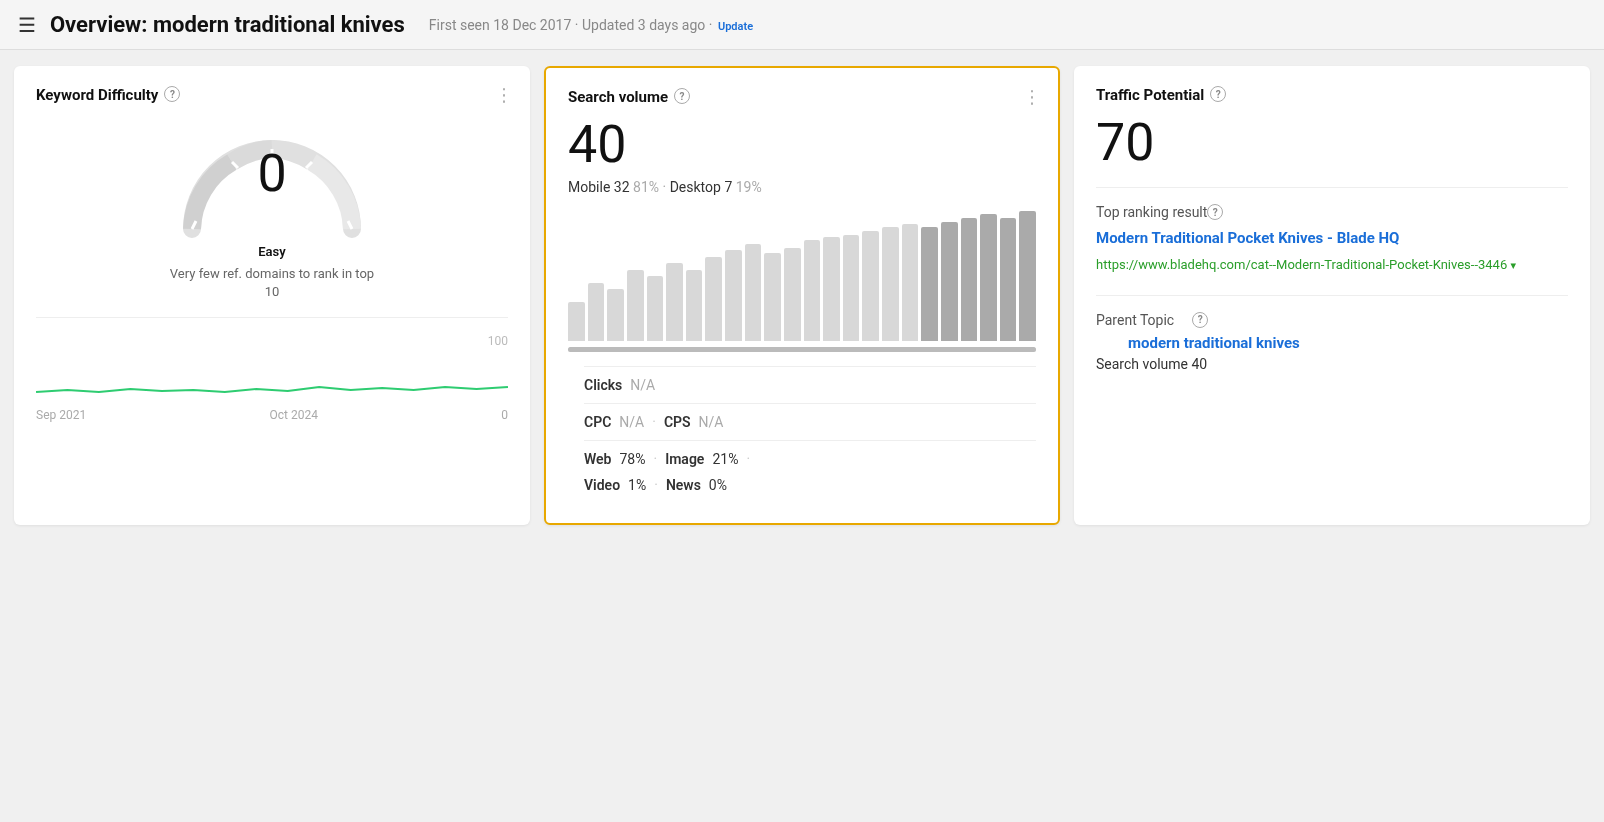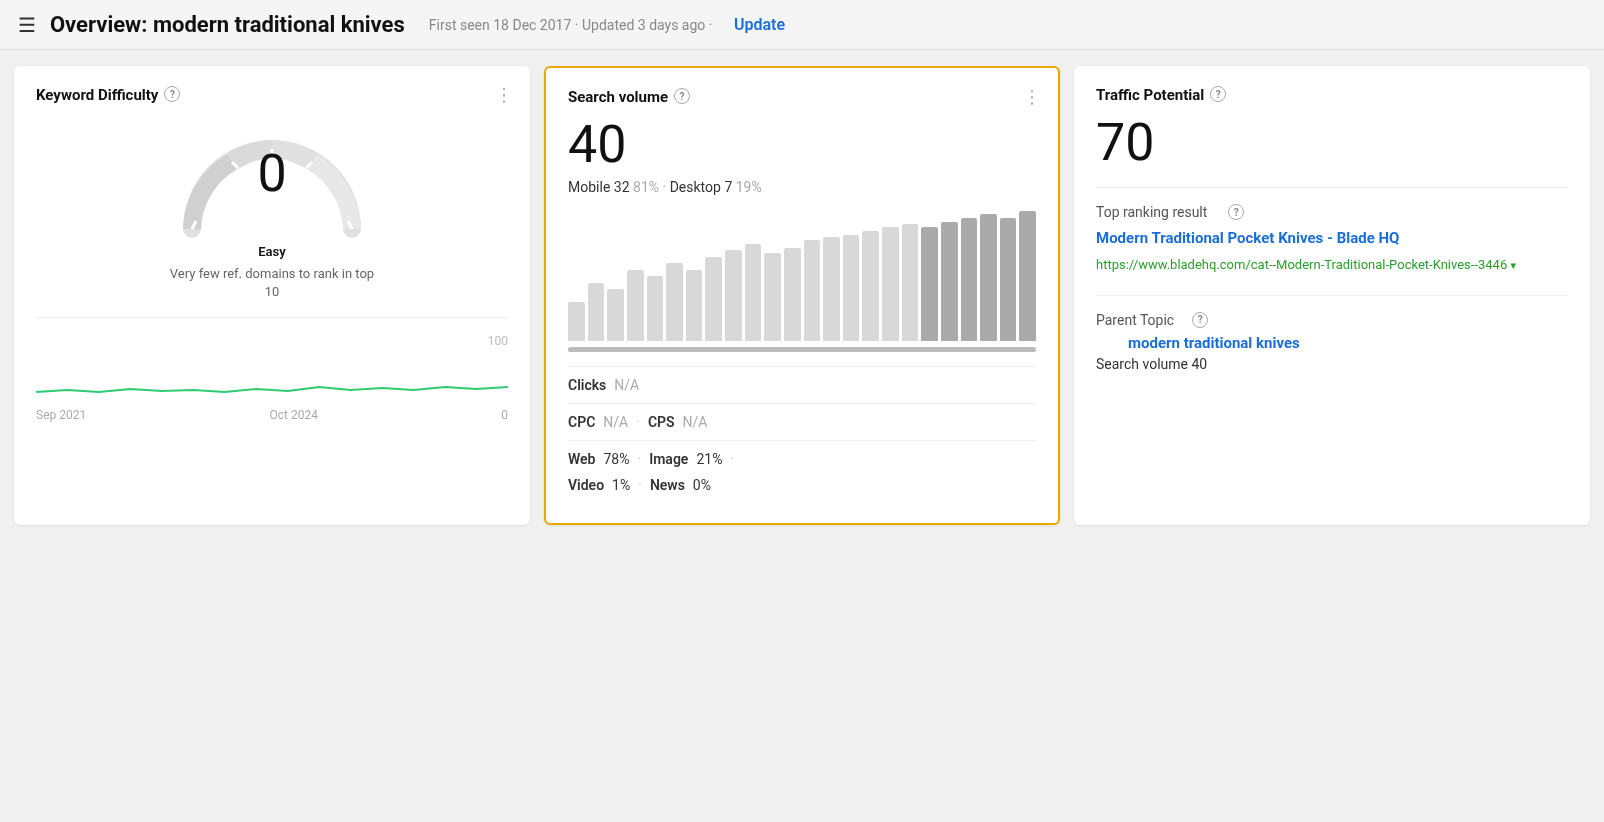--- a/index.html
+++ b/index.html
@@ -32,24 +32,24 @@
     }
     .header-meta {
       font-size: 14px;
       color: #888;
       margin-left: 10px;
       white-space: nowrap;
     }
     .header-update-link {
       color: #1a6ed8;
       font-weight: 600;
-      font-size: 16px;
+      font-size: 11px;
       cursor: pointer;
       text-decoration: none;
-      margin-left: 18px;
+      margin-left: 2px;
     }
 
     
     .main-grid {
       display: grid;
       grid-template-columns: 1fr 1fr 1fr;
       gap: 14px;
       padding: 16px 14px;
     }
 
@@ -248,20 +248,21 @@
     }
 
     .sv-stat-row {
       display: flex;
       align-items: center;
       gap: 8px;
       font-size: 14px;
       color: #333;
       padding: 10px 0;
       border-top: 1px solid #eee;
+      margin-left: 16px;
     }
 
     .sv-stat-row .label {
       font-weight: 600;
       color: #333;
     }
 
     .sv-stat-row .val {
       color: #aaa;
     }
@@ -283,21 +284,21 @@
       border: none;
       border-top: 1px solid #eee;
       margin: 16px 0;
     }
 
     .tp-label {
       font-size: 14px;
       color: #555;
       display: flex;
       align-items: center;
-      gap: 21px;
+      gap: 0;
       margin-bottom: 8px;
     }
 
     .tp-link-title {
       font-size: 15px;
       font-weight: 700;
       color: #1a6ed8;
       cursor: pointer;
       line-height: 1.4;
       text-decoration: none;

